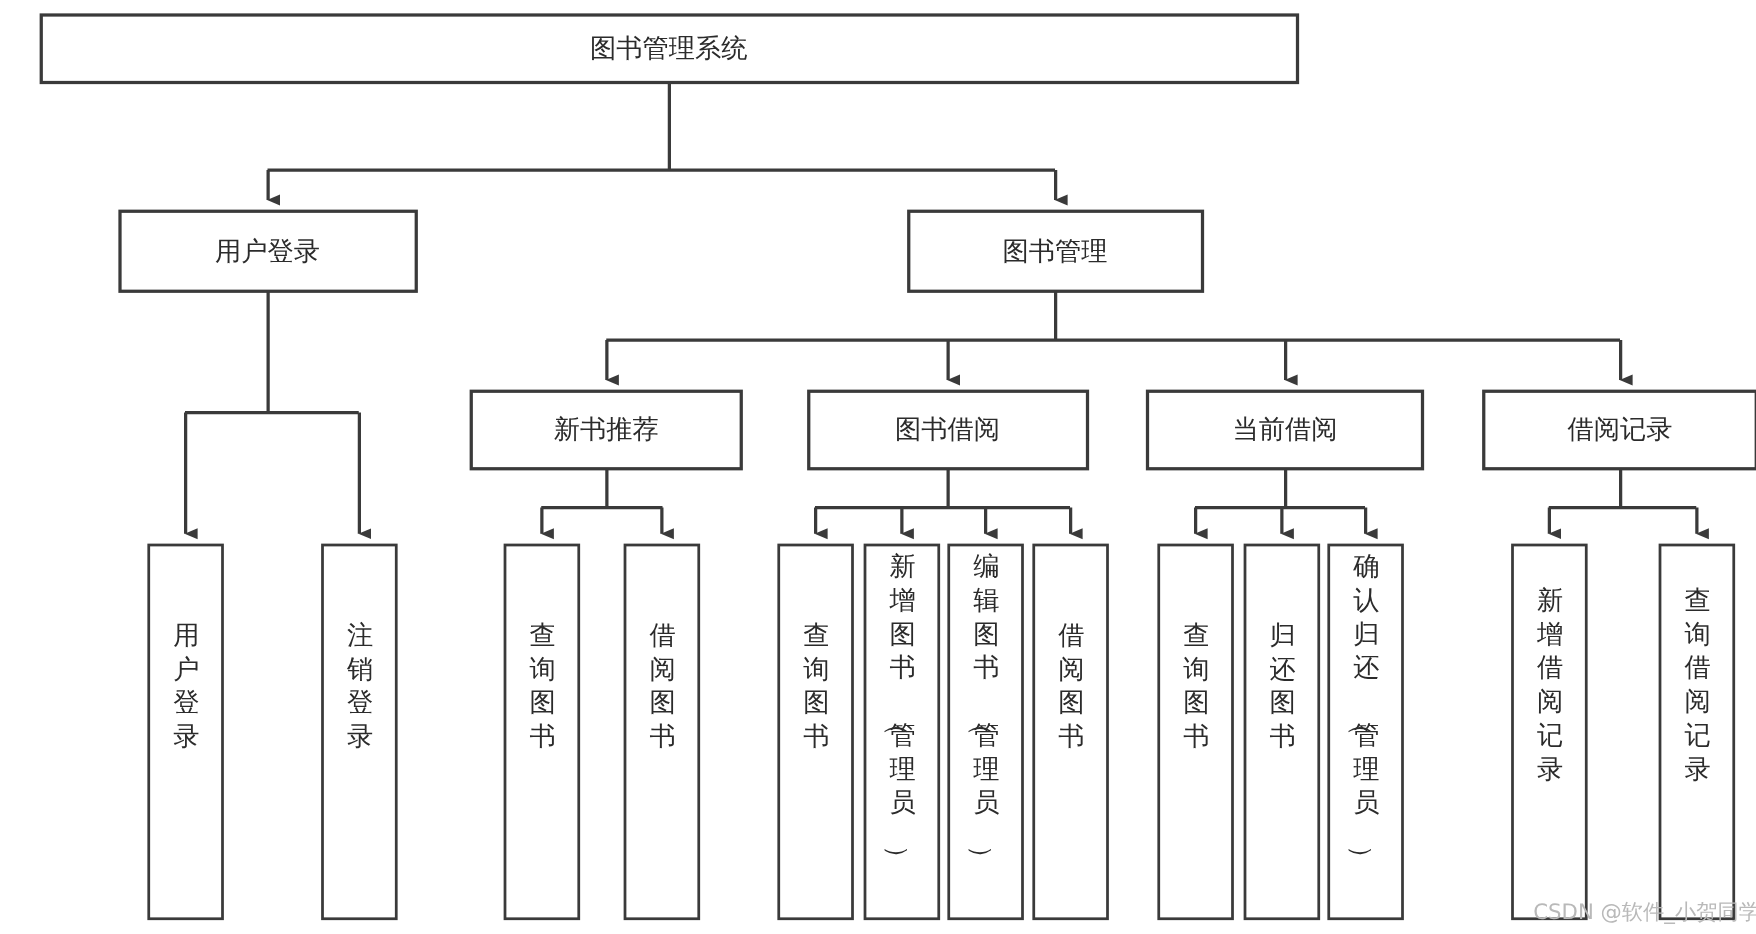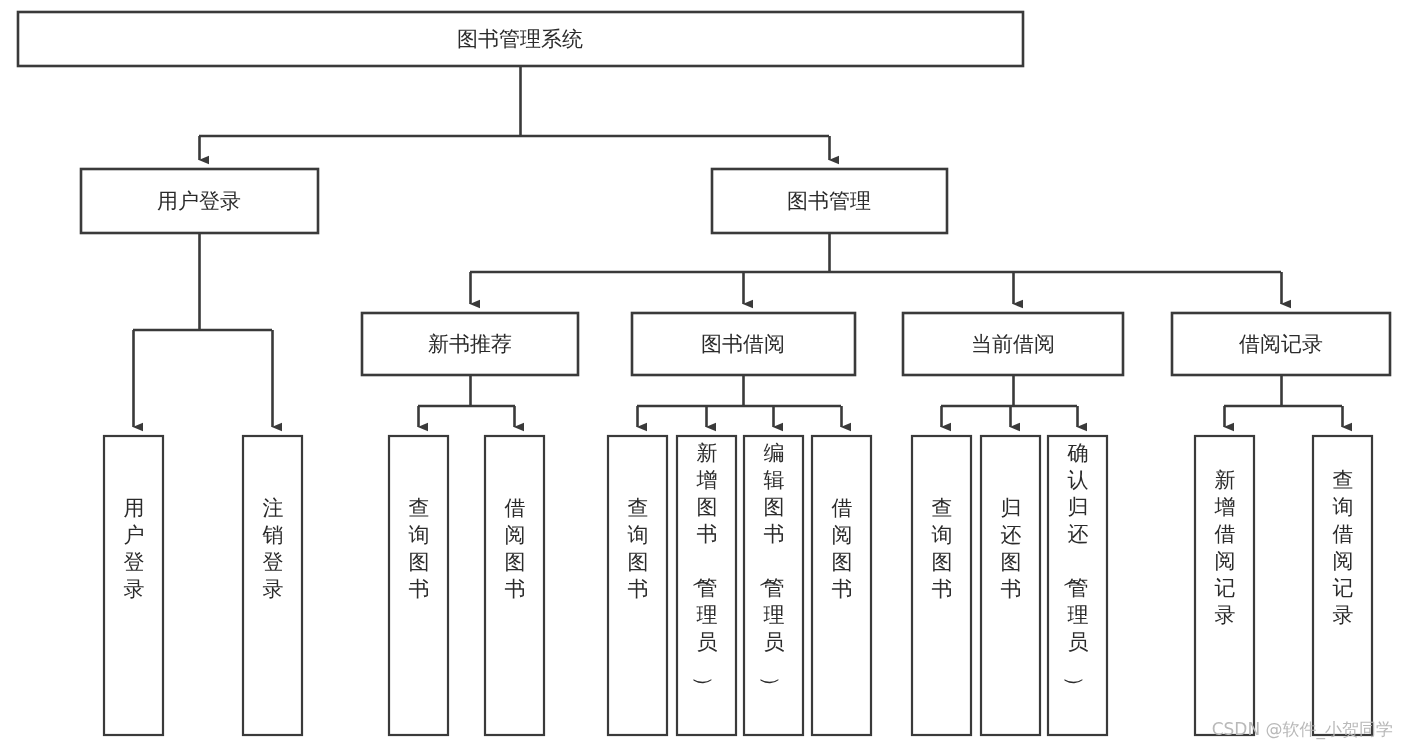--- a/index.html
+++ b/index.html
@@ -9,21 +9,21 @@
   }
   body {
     width: 1405px;
     height: 747px;
     font-family: "DejaVu Sans", "Liberation Sans", sans-serif;
     overflow: hidden;
     position: relative;
   }
   #diagram-root {
     position: absolute;
-    left: 0;
+    left: 15px;
     top: 0;
     width: 1129px;
     height: 747px;
   }
   svg.flow {
     display: block;
     width: 1405px;
     height: 747px;
   }
   .node-rect {

